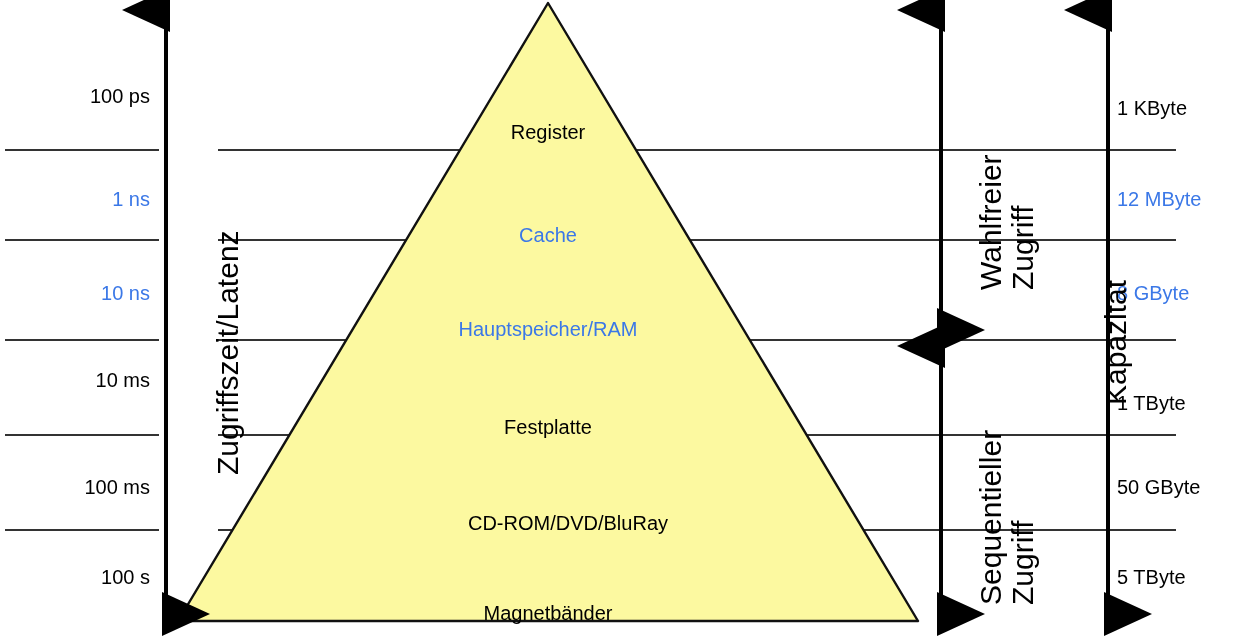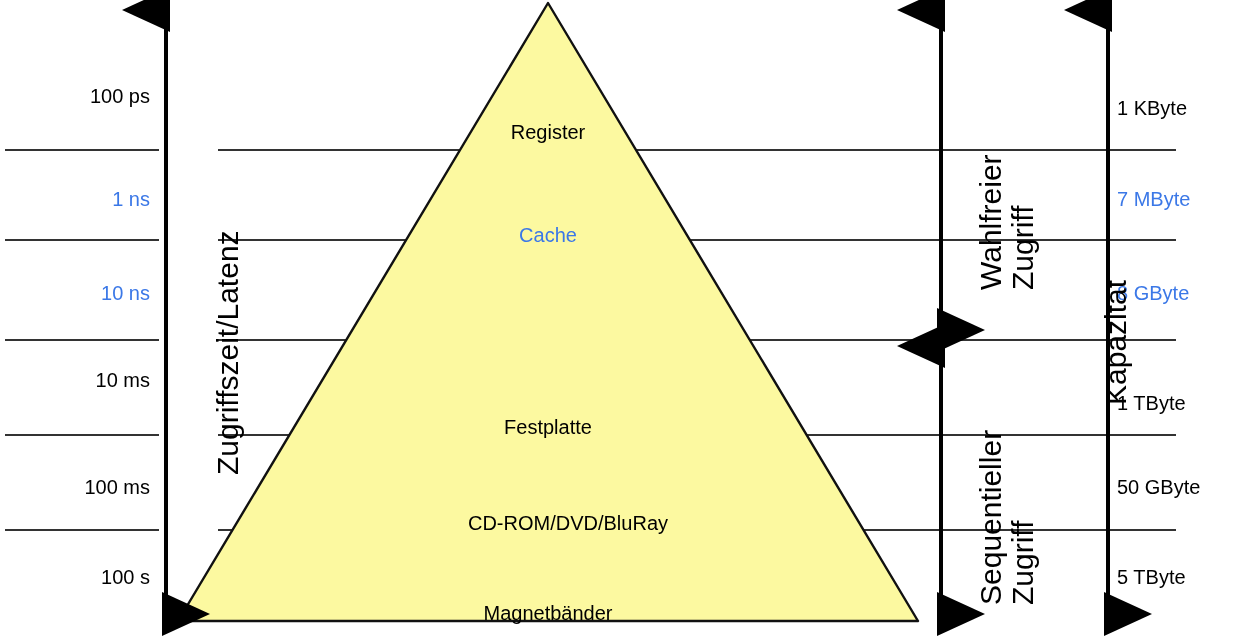--- a/index.html
+++ b/index.html
@@ -122,26 +122,27 @@
 
   <div class="lbl latency" style="top:96px;">100 ps</div>
   <div class="lbl latency blue" style="top:199px;">1 ns</div>
   <div class="lbl latency blue" style="top:293px;">10 ns</div>
   <div class="lbl latency" style="top:380px;">10 ms</div>
   <div class="lbl latency" style="top:487px;">100 ms</div>
   <div class="lbl latency" style="top:577px;">100 s</div>
 
   <div class="lbl tier" style="top:96px;">Register</div>
   <div class="lbl tier blue" style="top:199px;">Cache</div>
+  <div class="lbl tier blue" style="top:293px;">Hauptspeicher/RAM</div>
   <div class="lbl tier" style="top:391px;">Festplatte</div>
   <div class="lbl tier" style="top:487px;padding-left:20px;">CD-ROM/DVD/BluRay</div>
   <div class="lbl tier" style="top:577px;">Magnetbänder</div>
 
   <div class="lbl capacity" style="top:92px;margin-top:16px;">1 KByte</div>
-  <div class="lbl capacity blue" style="top:199px;">7 MByte</div>
+  <div class="lbl capacity blue" style="top:199px;">12 MByte</div>
   <div class="lbl capacity blue" style="top:293px;">8 GByte</div>
   <div class="lbl capacity" style="top:391px;margin-top:12px;">1 TByte</div>
   <div class="lbl capacity" style="top:487px;">50 GByte</div>
   <div class="lbl capacity" style="top:577px;">5 TByte</div>
 
   <div class="vcap" style="left:212px; top:475px; transform: rotate(-90deg);">Zugriffszeit/Latenz</div>
 
   <div class="vcap" style="left:975px; top:290px; transform: rotate(-90deg);">
     <span class="l1">Wahlfreier</span>
     <span class="l2">Zugriff</span>

